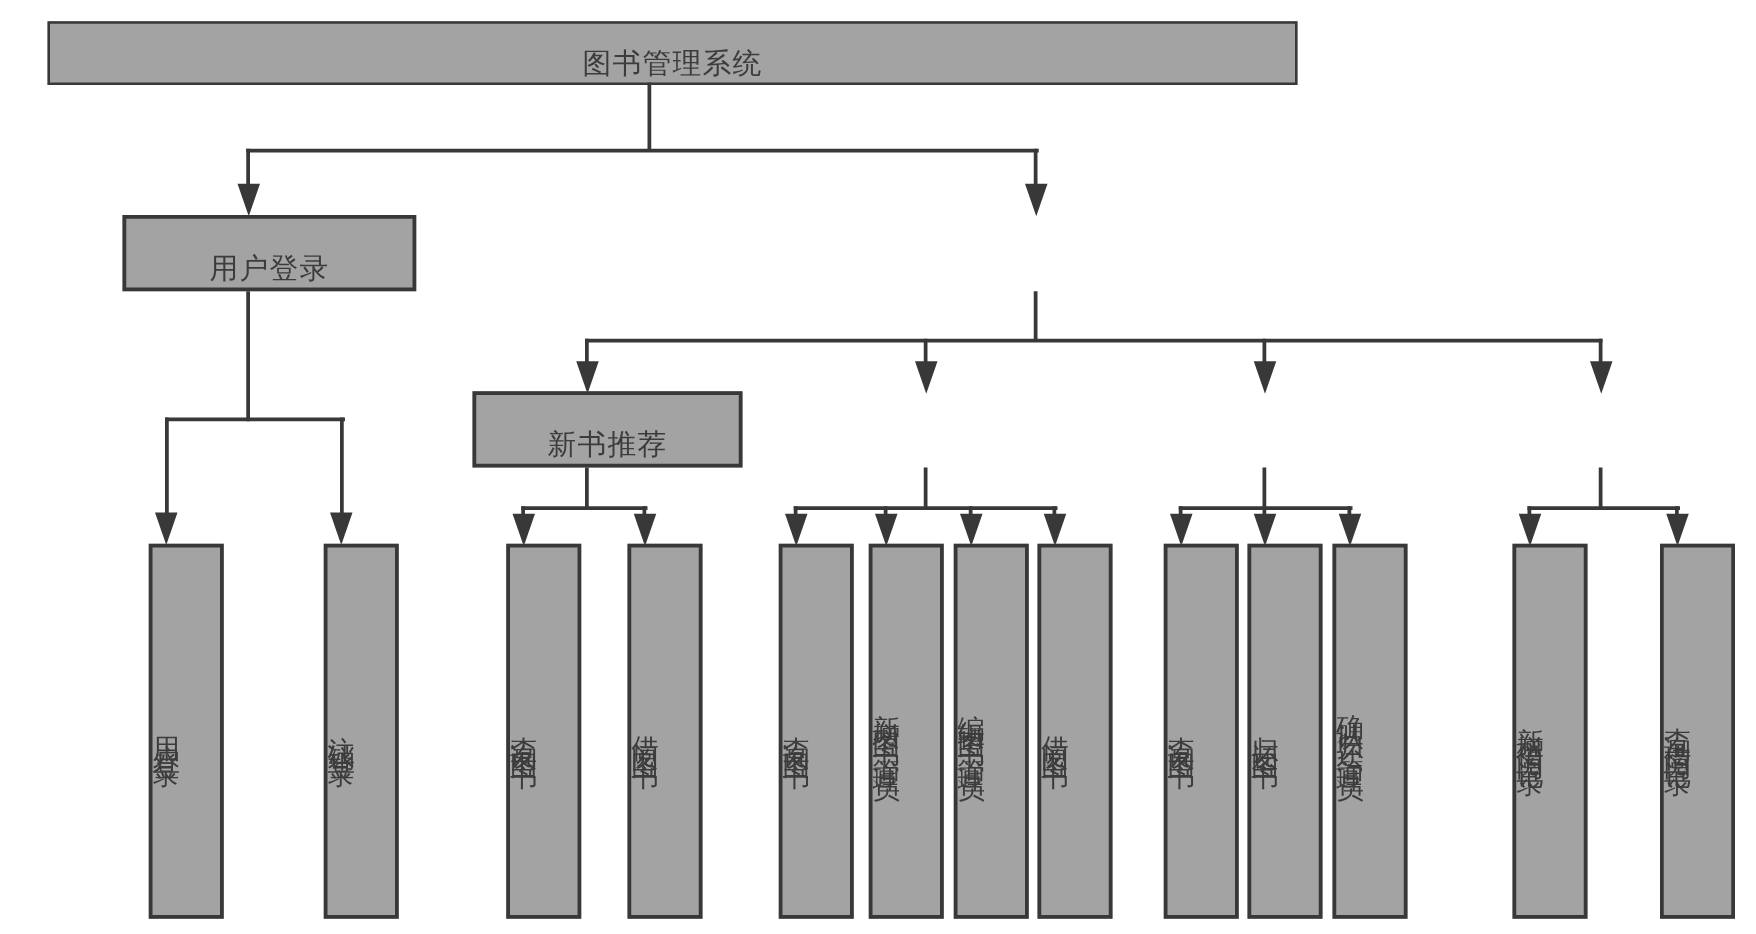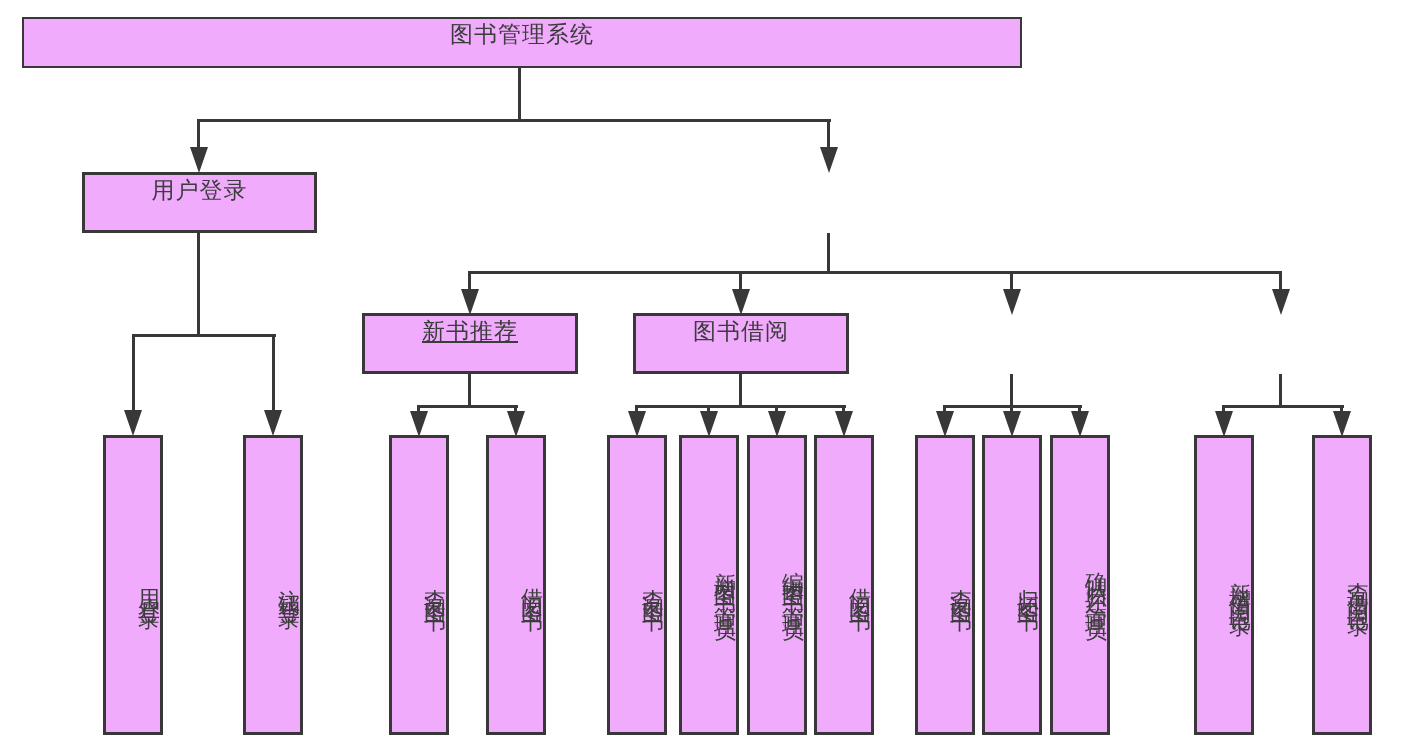--- a/index.html
+++ b/index.html
@@ -13,25 +13,26 @@
   body{font-family:"Liberation Sans","DejaVu Sans",sans-serif;color:var(--text);}
   .stage{
     position:relative;
     width:1405px;height:747px;
     background:var(--bg);
     overflow:hidden;
   }
   
   .box{
     position:absolute;
-    background:#f0abfc;
+    background:#a3a3a3;
     border:3px solid var(--border);
-    display:flex;align-items:flex-start;justify-content:center;
+    display:flex;align-items:flex-end;justify-content:center;
     box-sizing:content-box;
     color:var(--text);
+    margin-left:16px;
   }
   .box.hlabel{font-size:23px;letter-spacing:1px;white-space:nowrap;}
   .box.root{border-width:2px;font-size:23px;}
   .box.leaf{
     writing-mode:vertical-rl;
     text-orientation:mixed;
     font-size:22px;
     letter-spacing:7px;
     line-height:1;
     text-align:center;
@@ -86,25 +87,22 @@
   <div class="c-h" style="left:468px;top:271px;width:814px;"></div>
   <div class="c-v" style="left:468px;top:271px;height:22px;"></div>
   <div class="c-a" style="left:461px;top:289px;"></div>
   <div class="c-v" style="left:739px;top:271px;height:22px;"></div>
   <div class="c-a" style="left:732px;top:289px;"></div>
   <div class="c-v" style="left:1010px;top:271px;height:22px;"></div>
   <div class="c-a" style="left:1003px;top:289px;"></div>
   <div class="c-v" style="left:1279px;top:271px;height:22px;"></div>
   <div class="c-a" style="left:1272px;top:289px;"></div>
 
-  <div class="box hlabel" style="left:362px;top:313px;width:210px;height:55px;text-decoration:underline;">
+  <div class="box hlabel" style="left:362px;top:313px;width:210px;height:55px;">
     <span>新书推荐</span>
-  </div>
-  <div class="box hlabel" style="left:633px;top:313px;width:210px;height:55px;">
-    <span>图书借阅</span>
   </div>
 
   <div class="c-v" style="left:468px;top:374px;height:33px;"></div>
   <div class="c-v" style="left:739px;top:374px;height:33px;"></div>
   <div class="c-v" style="left:1010px;top:374px;height:33px;"></div>
   <div class="c-v" style="left:1279px;top:374px;height:33px;"></div>
 
   <div class="c-h" style="left:417px;top:405px;width:101px;"></div>
   <div class="c-h" style="left:635px;top:405px;width:211px;"></div>
   <div class="c-h" style="left:943px;top:405px;width:139px;"></div>

